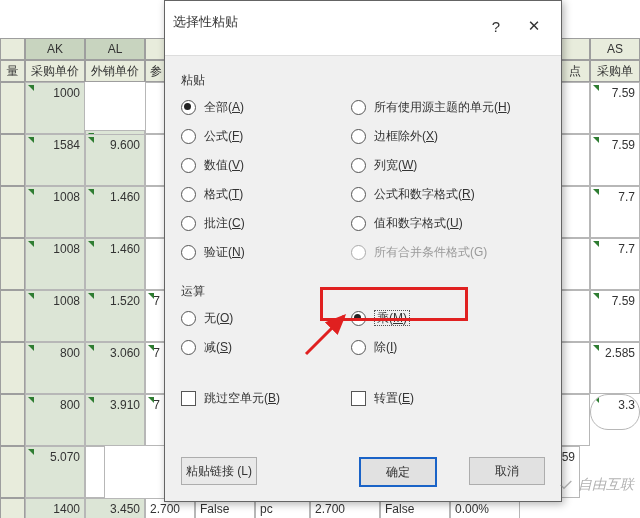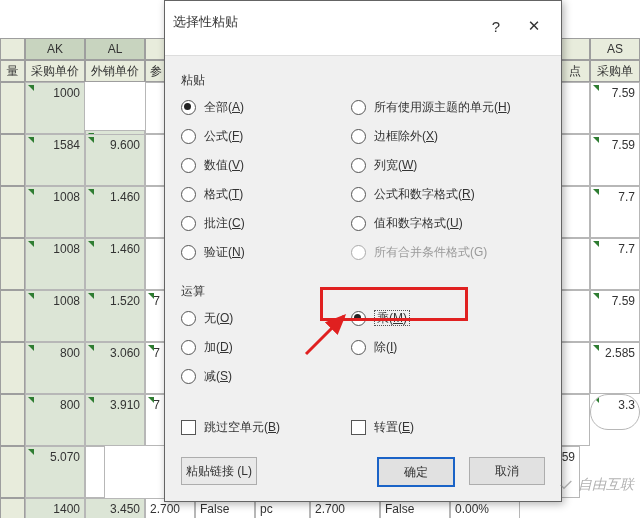--- a/index.html
+++ b/index.html
@@ -25,21 +25,21 @@
 .section-lbl{color:#333;margin:6px 0 10px 0}
 .opt{display:flex;align-items:center;margin:0 0 12px 0;color:#333}
 .opt.disabled{color:#9a9a9a}
 .radio{width:13px;height:13px;border:1px solid #555;border-radius:50%;margin-right:8px;position:relative;background:#fff}
 .radio.checked::after{content:"";position:absolute;left:2px;top:2px;width:7px;height:7px;border-radius:50%;background:#222}
 .radio.disabled{border-color:#aaa}
 .chk{width:13px;height:13px;border:1px solid #555;margin-right:8px;background:#fff}
 .cols2{display:flex}
 .colL{width:170px}
 .colR{flex:1}
-.btnrow{display:flex;justify-content:flex-end;gap:14px;padding:6px 16px 0 16px;position:absolute;left:0;right:0;bottom:14px}
+.btnrow{display:flex;justify-content:flex-end;gap:32px;padding:6px 16px 0 16px;position:absolute;left:0;right:0;bottom:14px}
 .btn{min-width:74px;height:26px;border:1px solid #adadad;background:#e1e1e1;display:flex;align-items:center;justify-content:center;color:#333}
 .btn.primary{border:2px solid #1a63c7;background:#e1e1e1}
 .btn.flat{background:#e9e9e9}
 .ul{text-decoration:underline}
 .dotted{border:1px dotted #555;padding:0 2px}
 
 
 .redbox{position:absolute;border:3px solid #e02020}
 .arrow{position:absolute}
 .arrow svg{overflow:visible}
@@ -223,24 +223,20 @@
       </div>
       <div class="section-lbl" style="margin-top:10px">运算</div>
       <div class="cols2">
         <div class="colL">
             <div class="opt">
               <div class="radio"></div>
               <span>无(<span class="ul">O</span>)</span>
             </div>
             <div class="opt">
               <div class="radio"></div>
-              <span>加(<span class="ul">D</span>)</span>
-            </div>
-            <div class="opt">
-              <div class="radio"></div>
               <span>减(<span class="ul">S</span>)</span>
             </div>
           </div>
         <div class="colR">
             <div class="opt">
               <div class="radio checked"></div>
               <span><span class="dotted">乘(<span class="ul">M</span>)</span></span>
             </div>
             <div class="opt">
               <div class="radio"></div>

